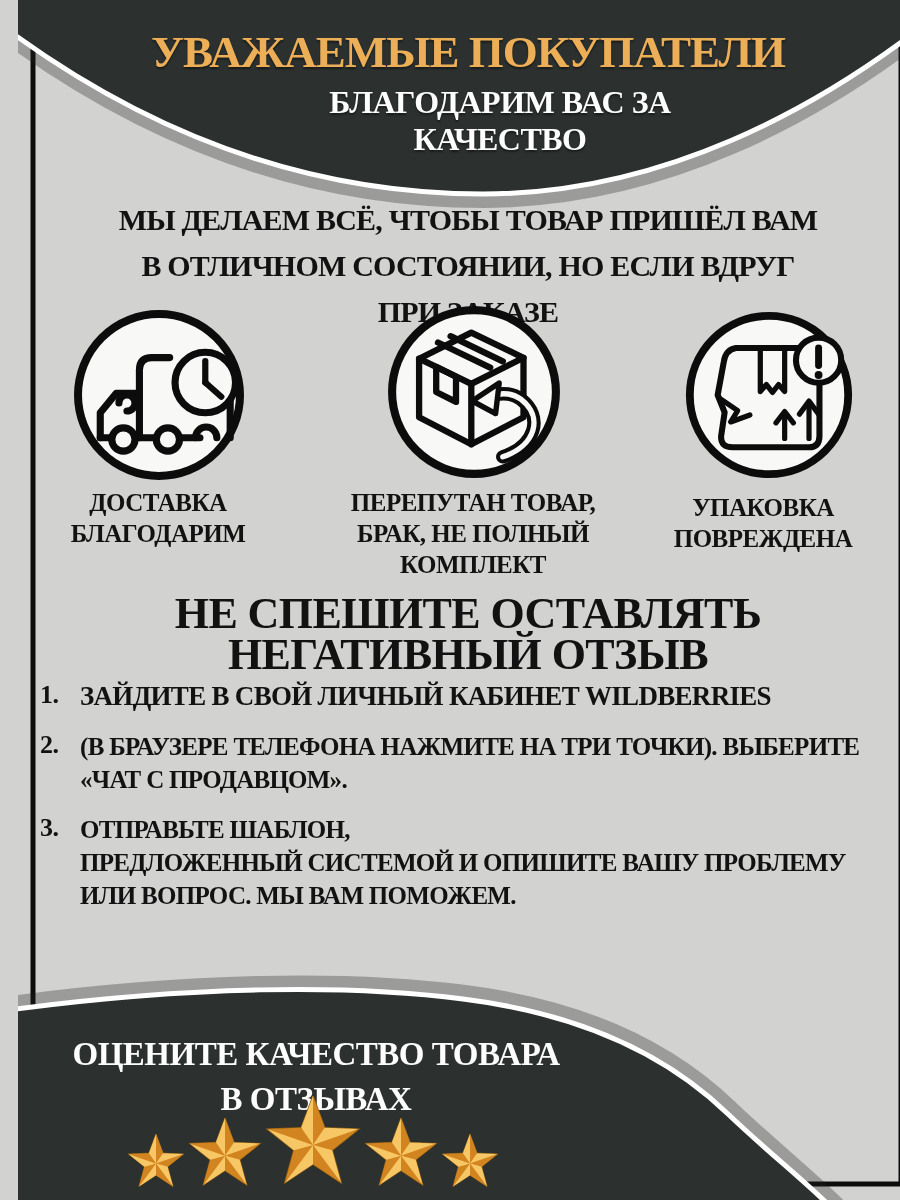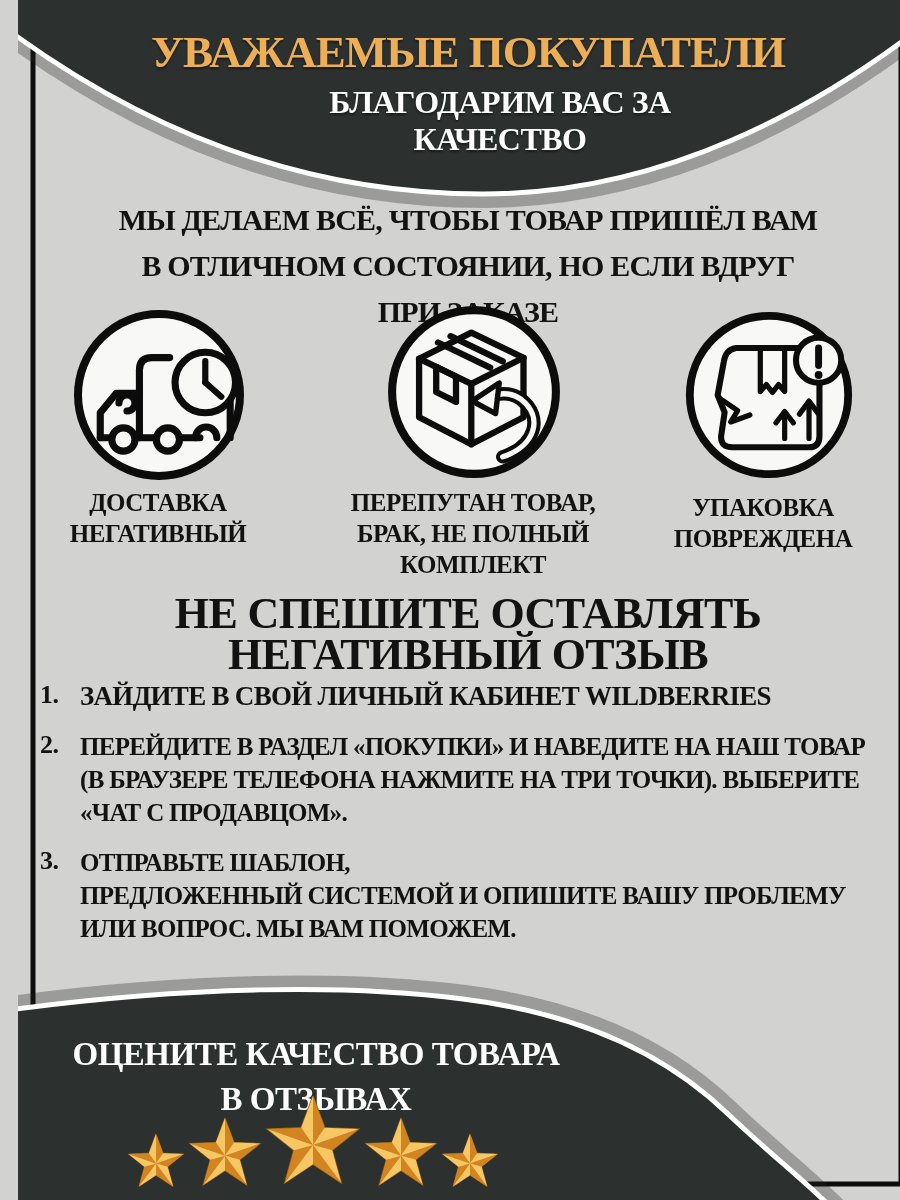--- a/index.html
+++ b/index.html
@@ -125,21 +125,21 @@
           <path d="M 135,122 L 146,107 L 157,122"></path>
       </g>
       <circle cx="157" cy="60" r="26" fill="#f8f8f6" stroke="#0c0c0c" stroke-width="7"></circle>
       <path d="M 157,46 L 157,66" stroke="#0c0c0c" stroke-width="8" stroke-linecap="round" fill="none"></path>
       <circle cx="157" cy="77" r="4.5" fill="#0c0c0c"></circle>
     </svg>
   </div>
 
   <div class="abs layer center dark-text icon-label" style="left:20px;top:487px;width:240px;">
     <div class="nowrap">ДОСТАВКА</div>
-    <div class="nowrap">НЕГАТИВНЫЙ</div>
+    <div class="nowrap">БЛАГОДАРИМ</div>
   </div>
   <div class="abs layer center dark-text icon-label" style="left:315px;top:487px;width:280px;">
     <div class="nowrap">ПЕРЕПУТАН ТОВАР,</div>
     <div class="nowrap">БРАК, НЕ ПОЛНЫЙ</div>
     <div class="nowrap">КОМПЛЕКТ</div>
   </div>
   <div class="abs layer center dark-text icon-label" style="left:625px;top:492px;width:240px;">
     <div class="nowrap">УПАКОВКА</div>
     <div class="nowrap">ПОВРЕЖДЕНА</div>
   </div>
@@ -152,21 +152,20 @@
   <div class="abs layer dark-text steps">
     <div class="step">
       <div class="step-num">1.</div>
       <div class="step-lines">
         <div class="nowrap" style="font-size:27px;">ЗАЙДИТЕ В СВОЙ ЛИЧНЫЙ КАБИНЕТ WILDBERRIES</div>
       </div>
     </div>
     <div class="step">
       <div class="step-num">2.</div>
       <div class="step-lines">
-        <div class="nowrap">ПЕРЕЙДИТЕ В РАЗДЕЛ «ПОКУПКИ» И НАВЕДИТЕ НА НАШ ТОВАР</div>
         <div class="nowrap">(В БРАУЗЕРЕ ТЕЛЕФОНА НАЖМИТЕ НА ТРИ ТОЧКИ). ВЫБЕРИТЕ</div>
         <div class="nowrap">«ЧАТ С ПРОДАВЦОМ».</div>
       </div>
     </div>
     <div class="step">
       <div class="step-num">3.</div>
       <div class="step-lines">
         <div class="nowrap">ОТПРАВЬТЕ ШАБЛОН,</div>
         <div class="nowrap">ПРЕДЛОЖЕННЫЙ СИСТЕМОЙ И ОПИШИТЕ ВАШУ ПРОБЛЕМУ</div>
         <div class="nowrap">ИЛИ ВОПРОС. МЫ ВАМ ПОМОЖЕМ.</div>

